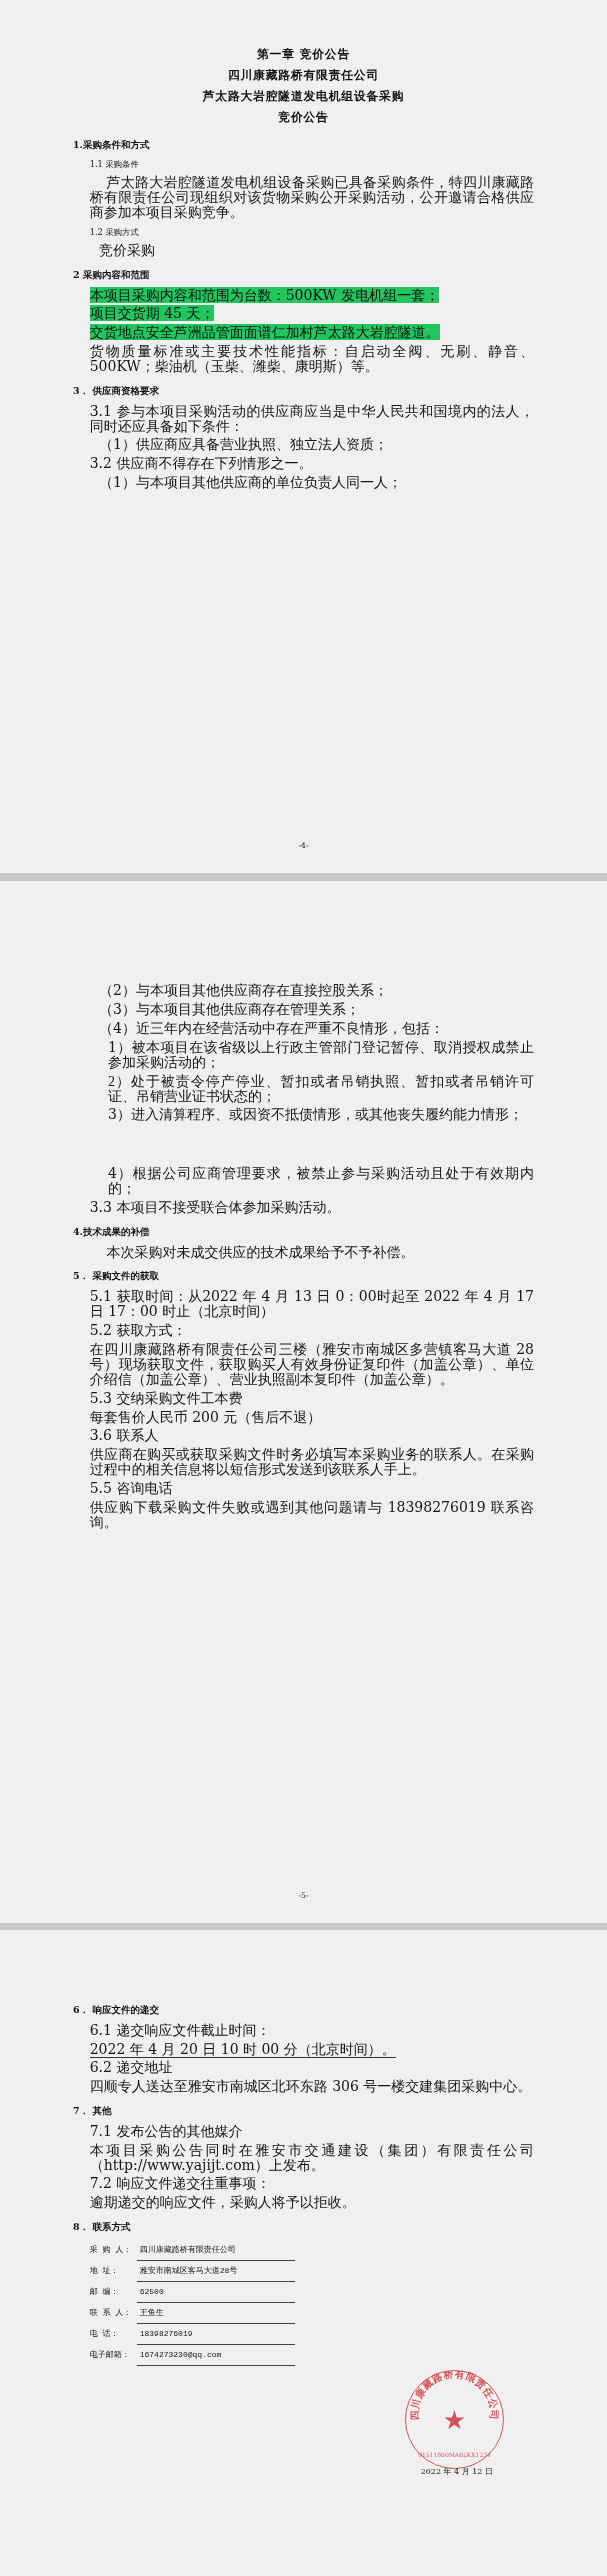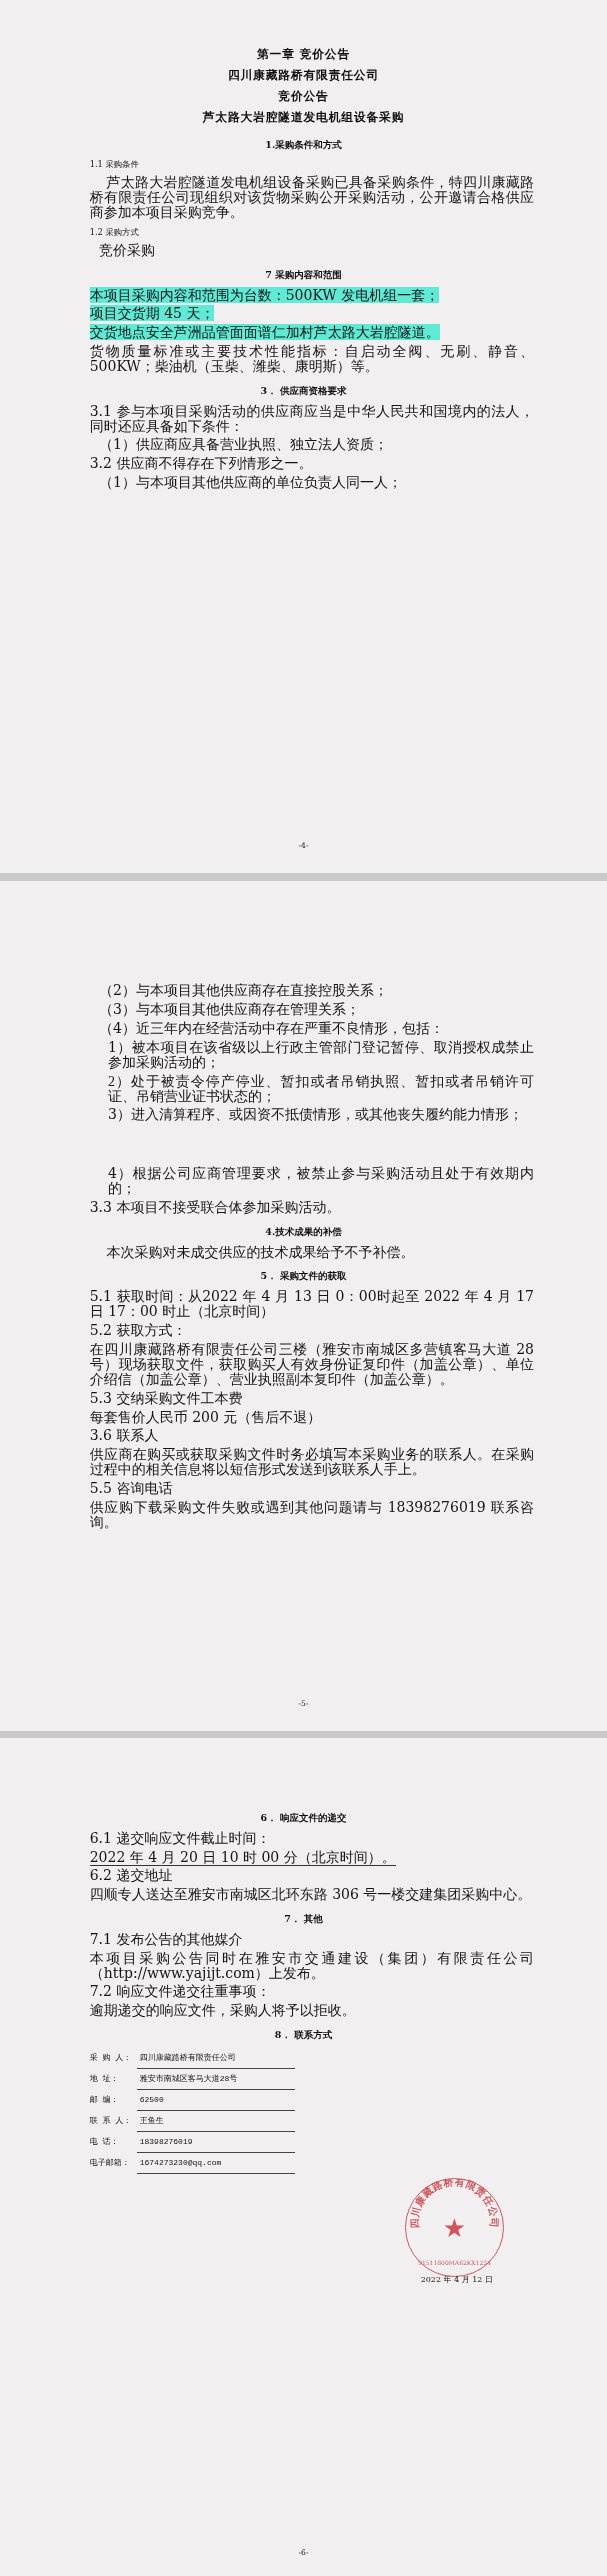--- a/index.html
+++ b/index.html
@@ -11,59 +11,58 @@
     box-sizing:border-box;
     position:relative;
     margin-bottom:7.6px;
   }
   .page-inner{
     padding:44px 73px 23px 73px;
     box-sizing:border-box;
     color:#18181a;
   }
   .p1{height:873px;}
-  .p2{height:850px;}
+  .p2{height:1042px;}
   .p3{height:842px;}
 
   .title-block{text-align:center;}
   .t-line{
     font-family:"DejaVu Serif","Liberation Serif",serif;
     font-weight:bold;
     font-size:11.8px;
     letter-spacing:0.8px;
     line-height:21px;
     color:#111;
   }
   .h-sec{
     font-family:"DejaVu Serif","Liberation Serif",serif;
     font-weight:bold;
     font-size:9.5px;
     margin:10.6px 0 6px 0;
     color:#111;
-    text-align:center;
   }
   .h-sub{
     font-family:"DejaVu Serif","Liberation Serif",serif;
     font-size:8.3px;
     margin:7.6px 0 4.6px 0;
     color:#111;
   }
   p.body{
     font-family:"DejaVu Serif","Liberation Serif",serif;
     font-size:14px;
     line-height:15px;
     margin:3.8px 0 3.8px 0;
     text-align:justify;
     color:#141414;
   }
   .indent{text-indent:16.7px;}
   .ind2{padding-left:16.7px;}
   .ind3{padding-left:26px;}
   .u{border-bottom:0.8px solid #333;padding-bottom:0px;}
-  .hl{background:#5eead4;margin-top:32px;}
+  .hl{background:#22c55e;margin-top:32px;}
   .pagenum{
     position:absolute;
     bottom:23px;
     left:0;right:0;
     text-align:center;
     font-family:"DejaVu Serif","Liberation Serif",serif;
     font-size:7.6px;
     color:#222;
   }
   .fieldrow{
@@ -111,31 +110,31 @@
 </head>
 <body>
 
 <div class="doc">
 
   <div class="page p1">
     <div class="page-inner">
       <div class="title-block">
         <div class="t-line">第一章  竞价公告</div>
         <div class="t-line">四川康藏路桥有限责任公司</div>
+        <div class="t-line">芦太路大岩腔隧道发电机组设备采购</div>
         <div class="t-line">竞价公告</div>
-        <div class="t-line">芦太路大岩腔隧道发电机组设备采购</div>
       </div>
 
       <div class="h-sec">1.采购条件和方式</div>
       <div class="h-sub ind2">1.1 采购条件</div>
       <p class="body ind2 indent">芦太路大岩腔隧道发电机组设备采购已具备采购条件，特四川康藏路桥有限责任公司现组织对该货物采购公开采购活动，公开邀请合格供应商参加本项目采购竞争。</p>
       <div class="h-sub ind2">1.2 采购方式</div>
       <p class="body ind3">竞价采购</p>
 
-      <div class="h-sec">7 采购内容和范围</div>
+      <div class="h-sec">2 采购内容和范围</div>
       <p class="body ind2"><span class="hl">本项目采购内容和范围为台数：500KW 发电机组一套；</span></p>
       <p class="body ind2"><span class="hl">项目交货期 45 天；</span></p>
       <p class="body ind2"><span class="hl">交货地点安全芦洲品管面面谱仁加村芦太路大岩腔隧道。</span></p>
       <p class="body ind2">货物质量标准或主要技术性能指标：自启动全阀、无刷、静音、500KW；柴油机（玉柴、潍柴、康明斯）等。</p>
 
       <div class="h-sec">3． 供应商资格要求</div>
       <p class="body ind2">3.1 参与本项目采购活动的供应商应当是中华人民共和国境内的法人，同时还应具备如下条件：</p>
       <p class="body ind3">（1）供应商应具备营业执照、独立法人资质；</p>
       <p class="body ind2">3.2 供应商不得存在下列情形之一。</p>
       <p class="body ind3">（1）与本项目其他供应商的单位负责人同一人；</p>

